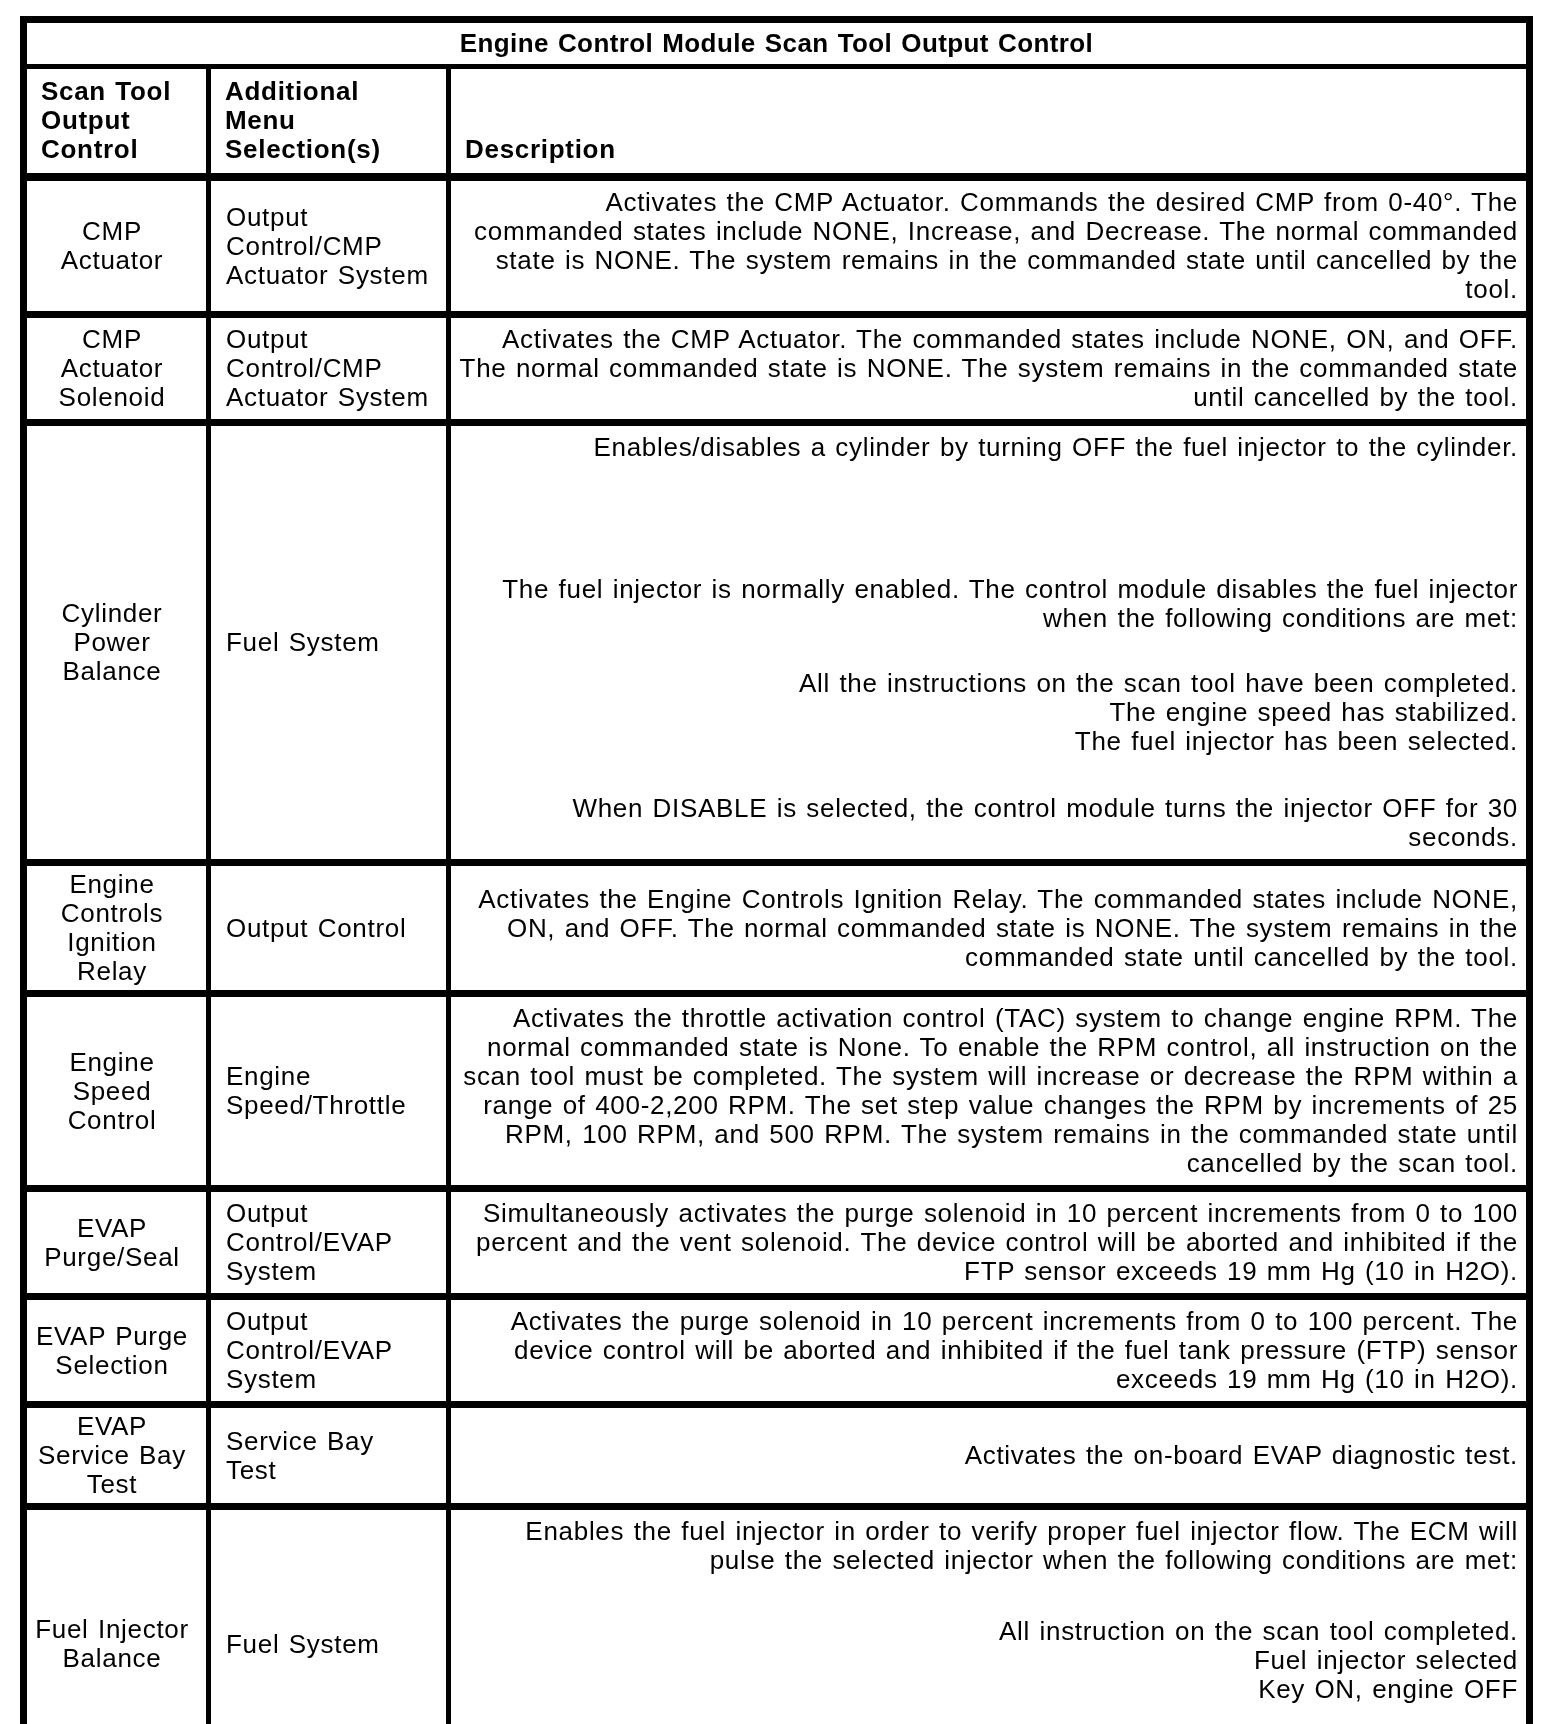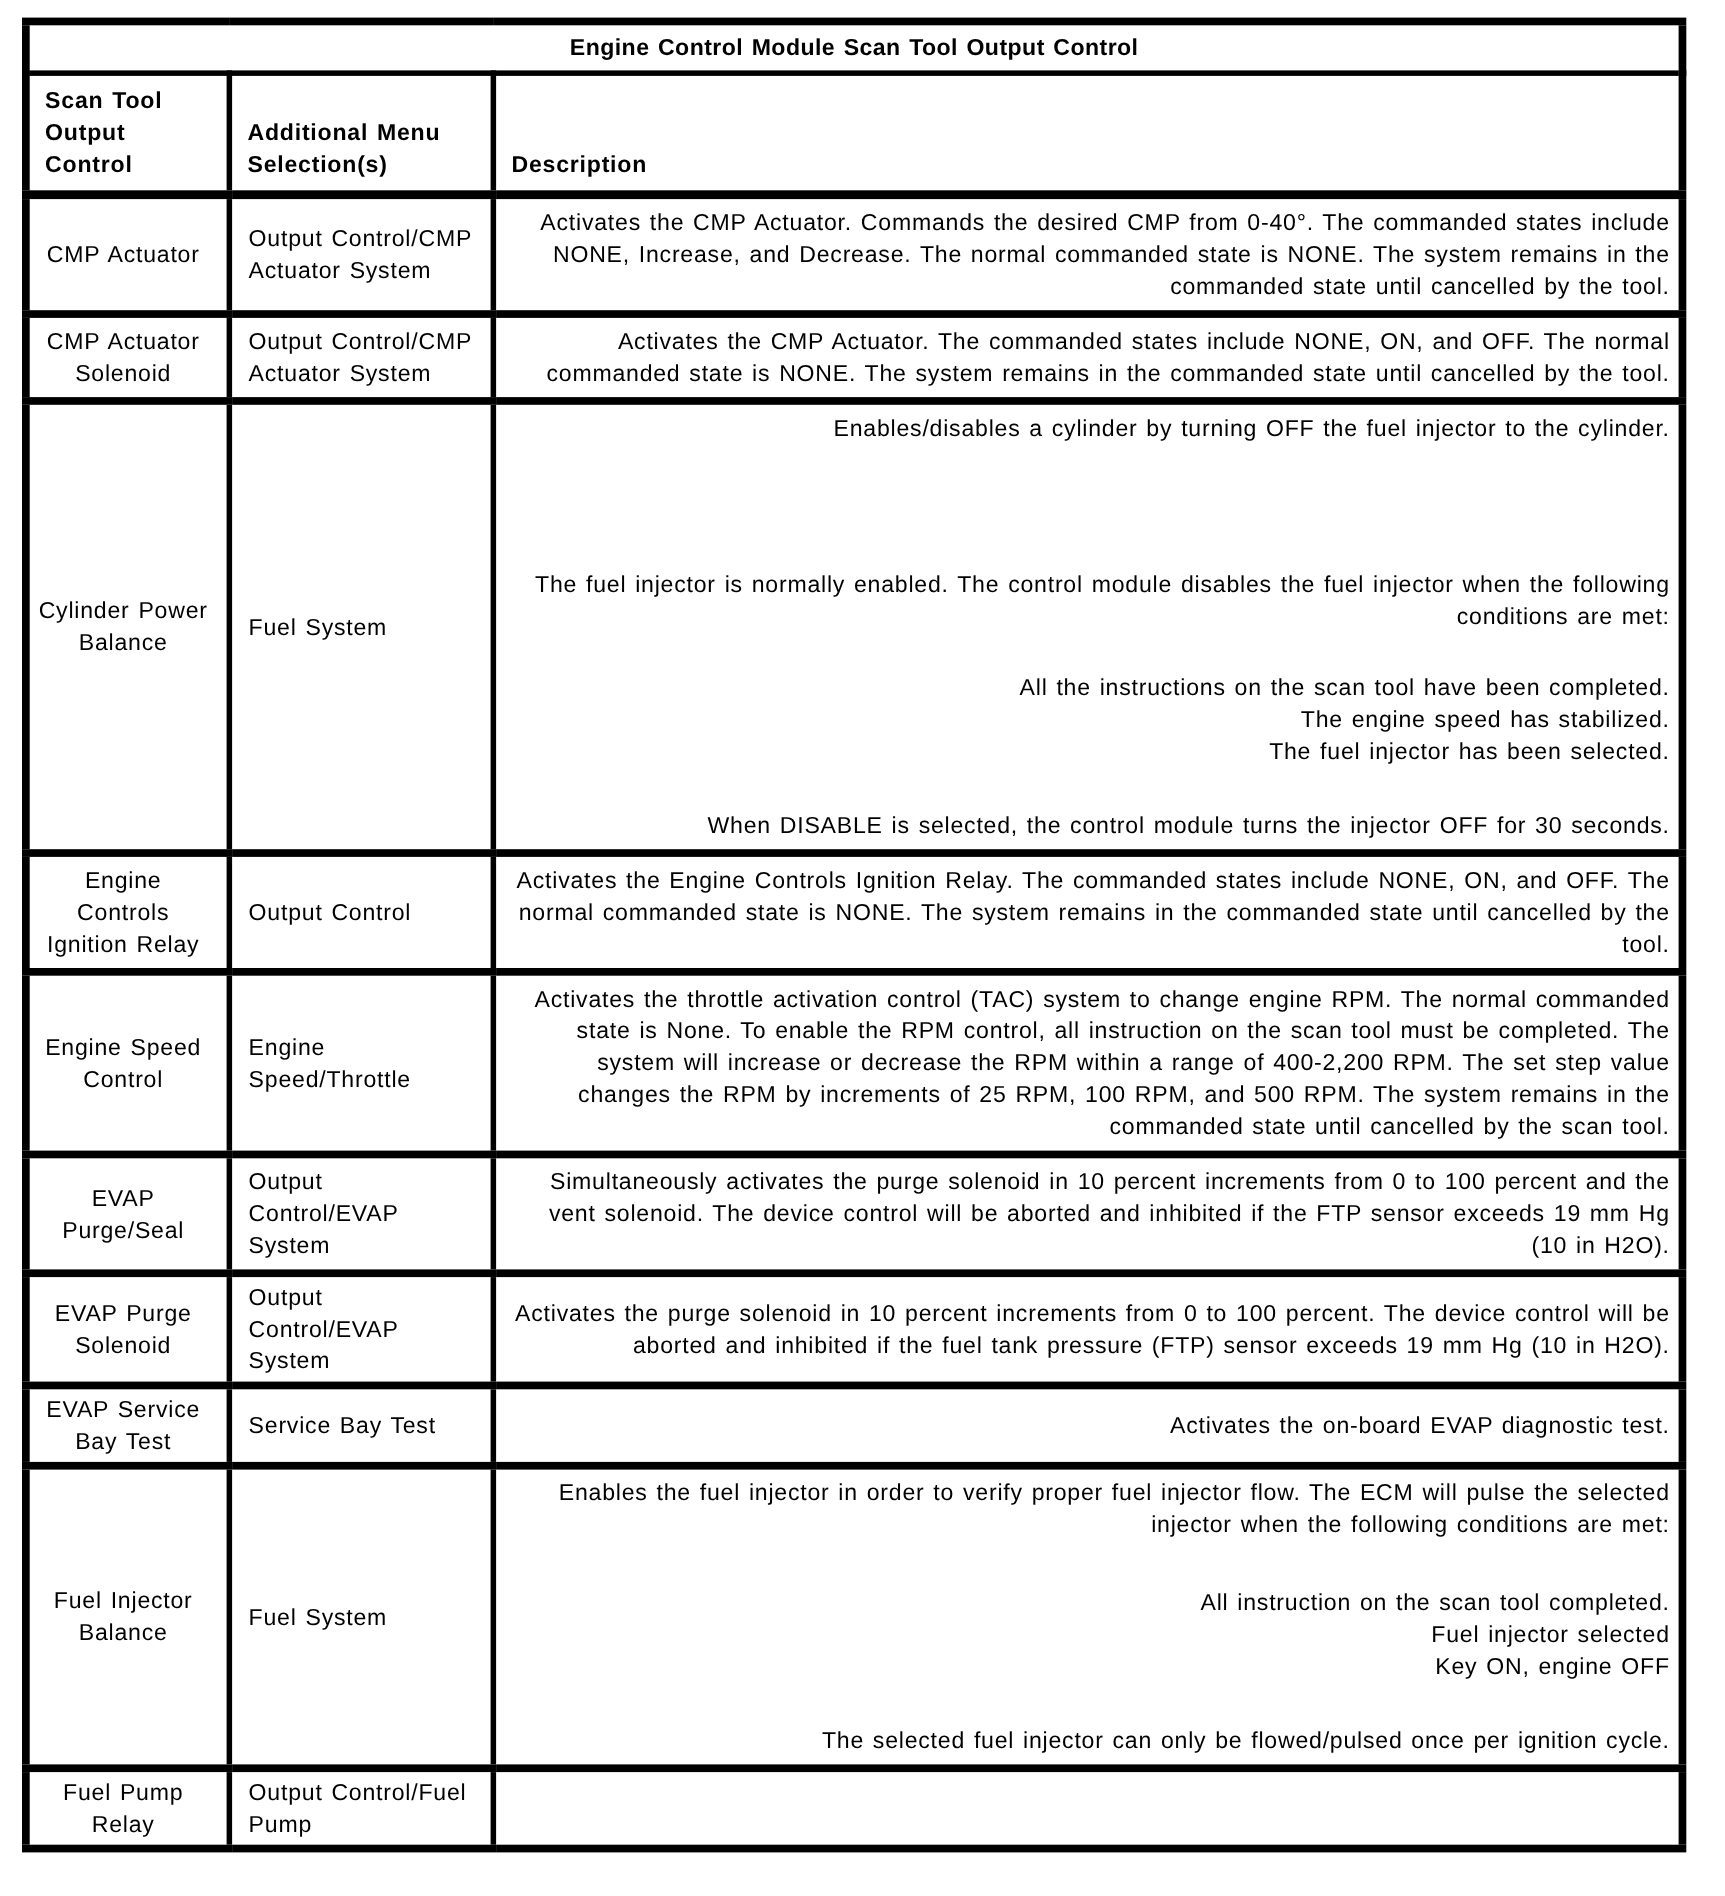--- a/index.html
+++ b/index.html
@@ -8,21 +8,21 @@
     background: #ffffff;
   }
   .page {
     width: 1568px;
     height: 1724px;
     box-sizing: border-box;
     background: #ffffff;
     padding: 16px 0 0 20px;
     font-family: "Liberation Sans", sans-serif;
     color: #000000;
-    font-size: 21px;
+    font-size: 26px;
     line-height: 29px;
     letter-spacing: 0.7px;
     word-spacing: 1.5px;
   }
   table.tbl {
     border-collapse: collapse;
     table-layout: fixed;
     width: 1513px;
     background: #ffffff;
     border: 7px solid #000000;
@@ -147,21 +147,21 @@
 
   <tr>
     <td class="control">EVAP Purge/Seal</td>
     <td class="menu">Output Control/EVAP System</td>
     <td class="desc">
             <div class="dpara">Simultaneously activates the purge solenoid in 10 percent increments from 0 to 100 percent and the vent solenoid. The device control will be aborted and inhibited if the FTP sensor exceeds 19 mm Hg (10 in H2O).</div>
           </td>
   </tr>
 
   <tr>
-    <td class="control">EVAP Purge Solenoid</td>
+    <td class="control">EVAP Purge Selection</td>
     <td class="menu">Output Control/EVAP System</td>
     <td class="desc">
             <div class="dpara">Activates the purge solenoid in 10 percent increments from 0 to 100 percent. The device control will be aborted and inhibited if the fuel tank pressure (FTP) sensor exceeds 19 mm Hg (10 in H2O).</div>
           </td>
   </tr>
 
   <tr>
     <td class="control">EVAP Service Bay Test</td>
     <td class="menu">Service Bay Test</td>
     <td class="desc">

